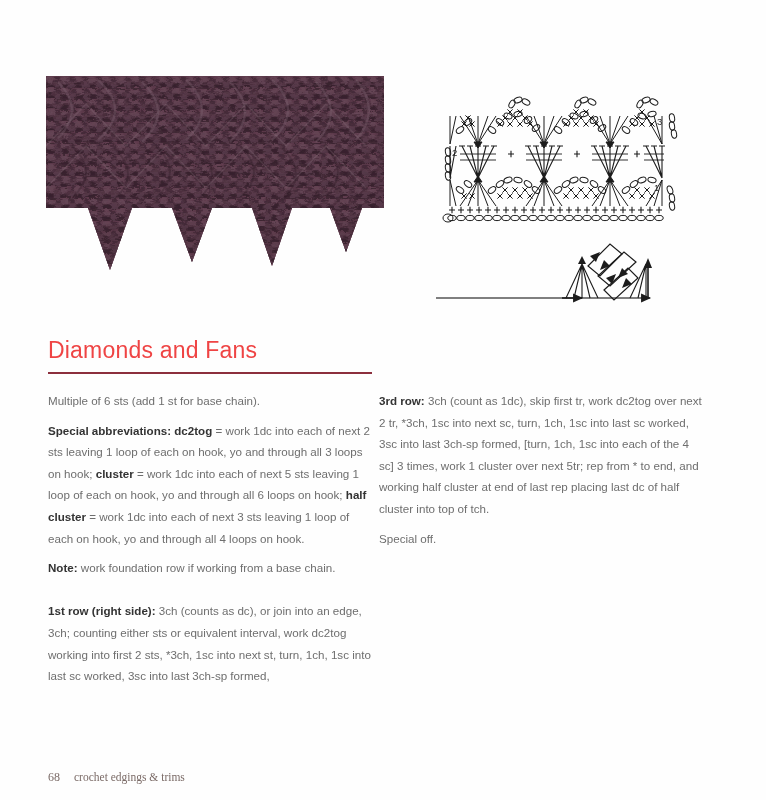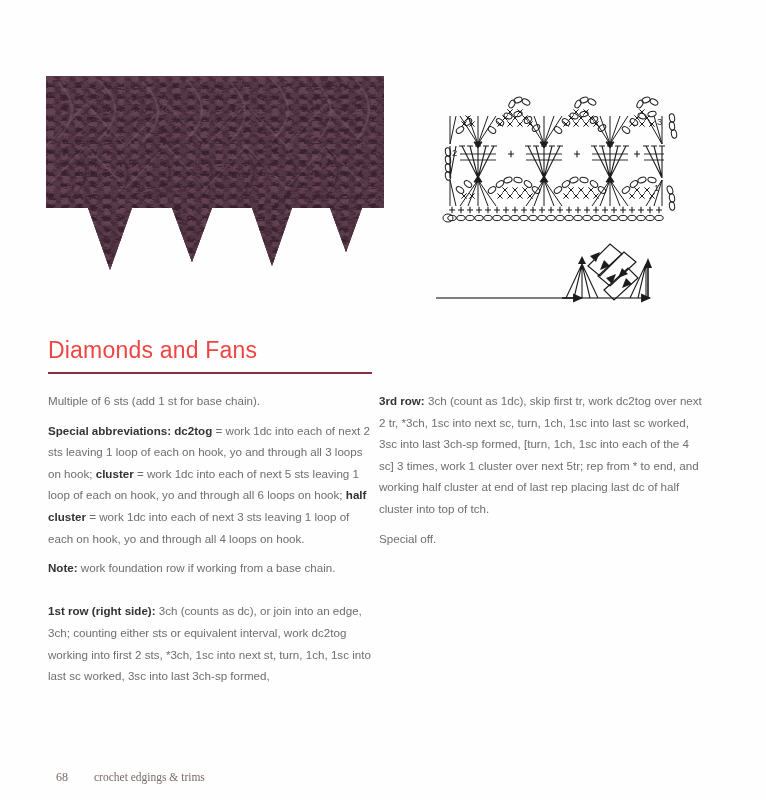--- a/index.html
+++ b/index.html
@@ -113,25 +113,24 @@
     font-weight: 700;
   }
 
   
   .footer {
     position: absolute;
     left: 48px;
     top: 770px;
     display: flex;
     align-items: baseline;
-    gap: 26px;
+    gap: 14px;
     font-family: "Liberation Serif", serif;
     font-size: 11.5px;
     color: #7a6a66;
-    margin-left: 8px;
   }
   .footer .page-num {
     font-size: 12px;
     color: #7a6a66;
   }
   .watermark {
     position: absolute;
     left: 644px;
     top: 808px;
     font-family: Liberation Serif, serif;

